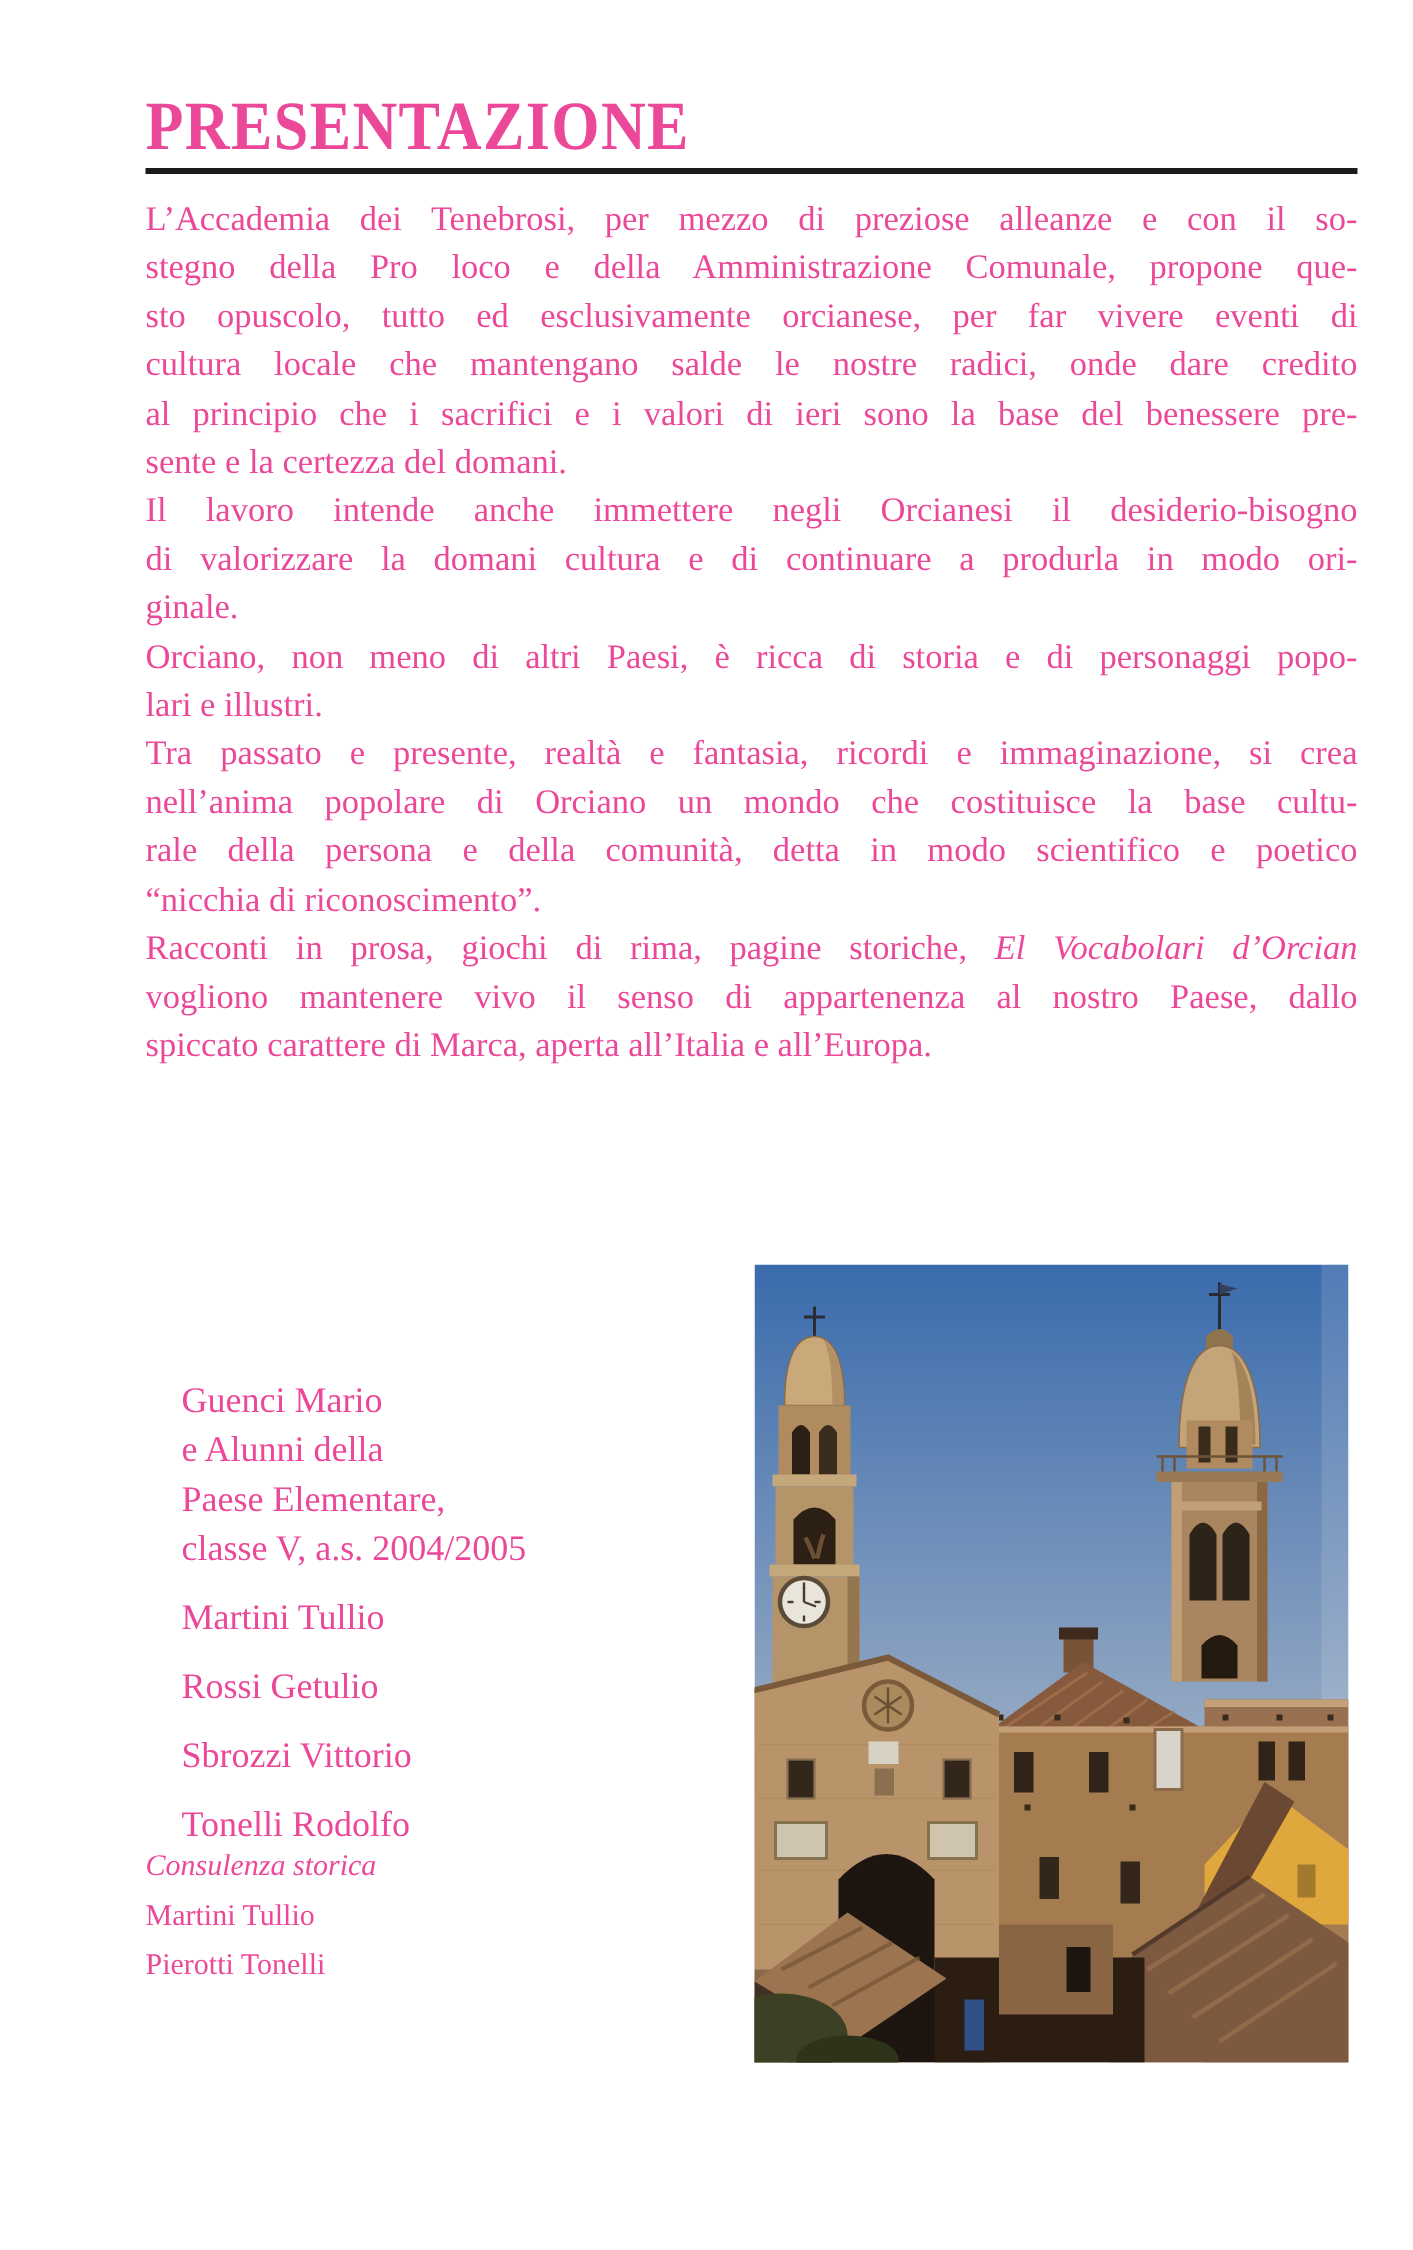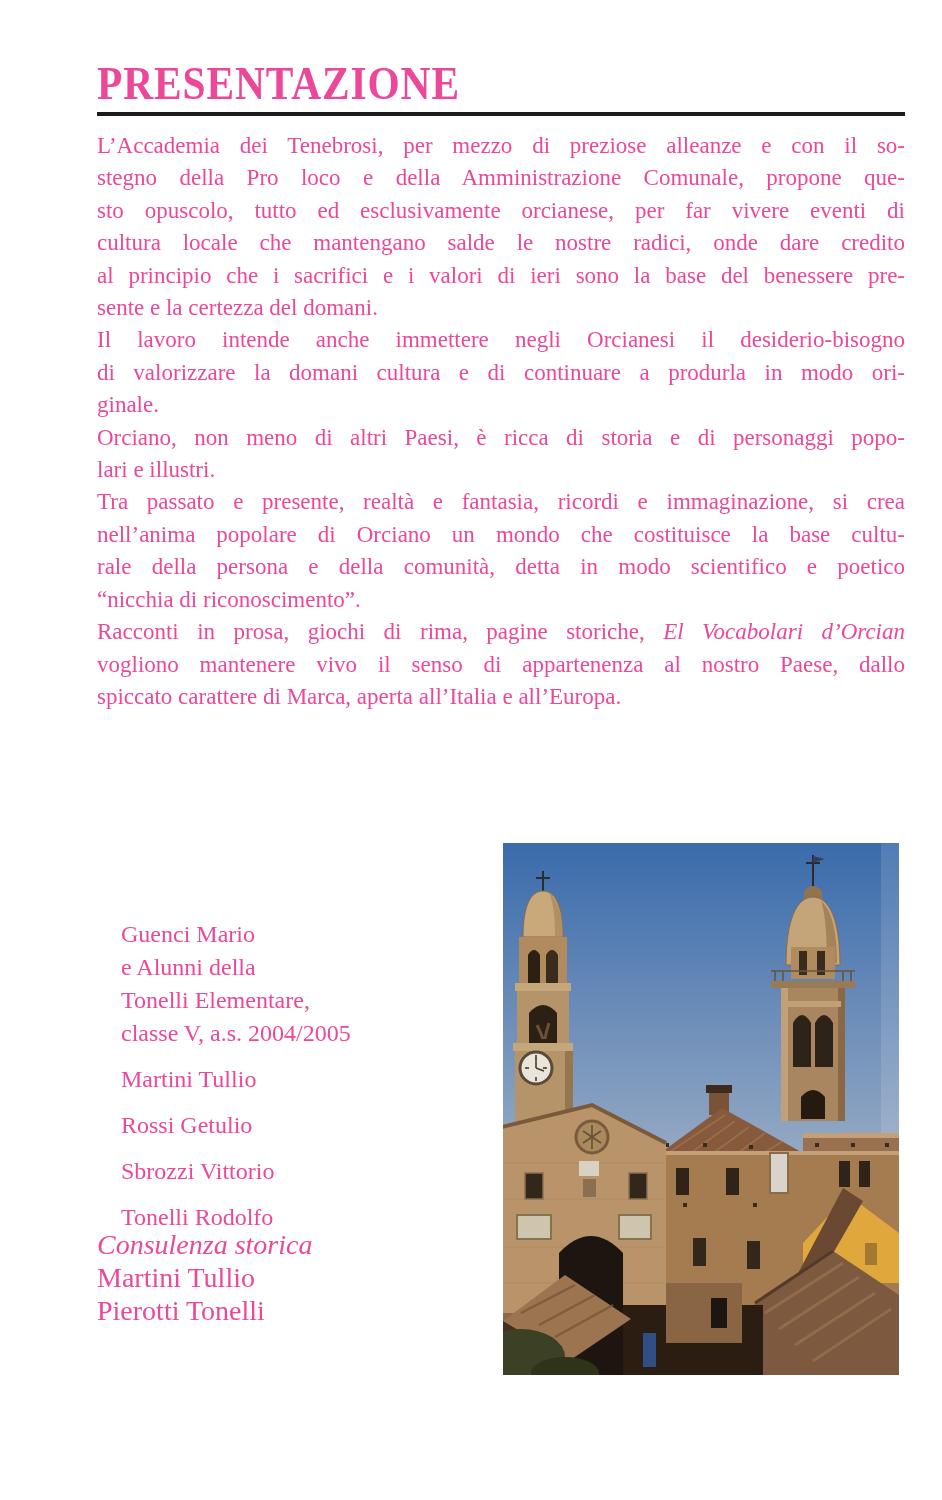--- a/index.html
+++ b/index.html
@@ -20,21 +20,21 @@
   .line { text-align:justify; text-align-last:justify; }
   .line.last { text-align-last:auto; }
   .it { font-style:italic; }
   .authors-list {
     position:absolute; left:97px; top:918px; width:400px;
     font-size:24px; line-height:33px;margin-left:24px;
   }
   .author-group + .author-group { margin-top:13px; }
   .consultancy {
     position:absolute; left:97px; top:1228px; width:400px;
-    font-size:28px; line-height:33px;
+    font-size:20px; line-height:33px;
   }
   .photo {
     position:absolute; left:503px; top:843px; width:396px; height:532px;
     margin:0; padding:0;
   }
   .photo svg { display:block; }
 </style>
 </head>
 <body>
 
@@ -65,21 +65,21 @@
         <div class="line">vogliono mantenere vivo il senso di appartenenza al nostro Paese, dallo</div>
         <div class="line last">spiccato carattere di Marca, aperta all’Italia e all’Europa.</div>
       </div>
   </div>
 
 
   <div class="authors-list" id="authors-list">
       <div class="author-group">
         <div class="author-line">Guenci Mario</div>
         <div class="author-line">e Alunni della</div>
-        <div class="author-line">Tonelli Elementare,</div>
+        <div class="author-line">Paese Elementare,</div>
         <div class="author-line">classe V, a.s. 2004/2005</div>
       </div>
       <div class="author-group">
         <div class="author-line">Martini Tullio</div>
       </div>
       <div class="author-group">
         <div class="author-line">Rossi Getulio</div>
       </div>
       <div class="author-group">
         <div class="author-line">Sbrozzi Vittorio</div>

